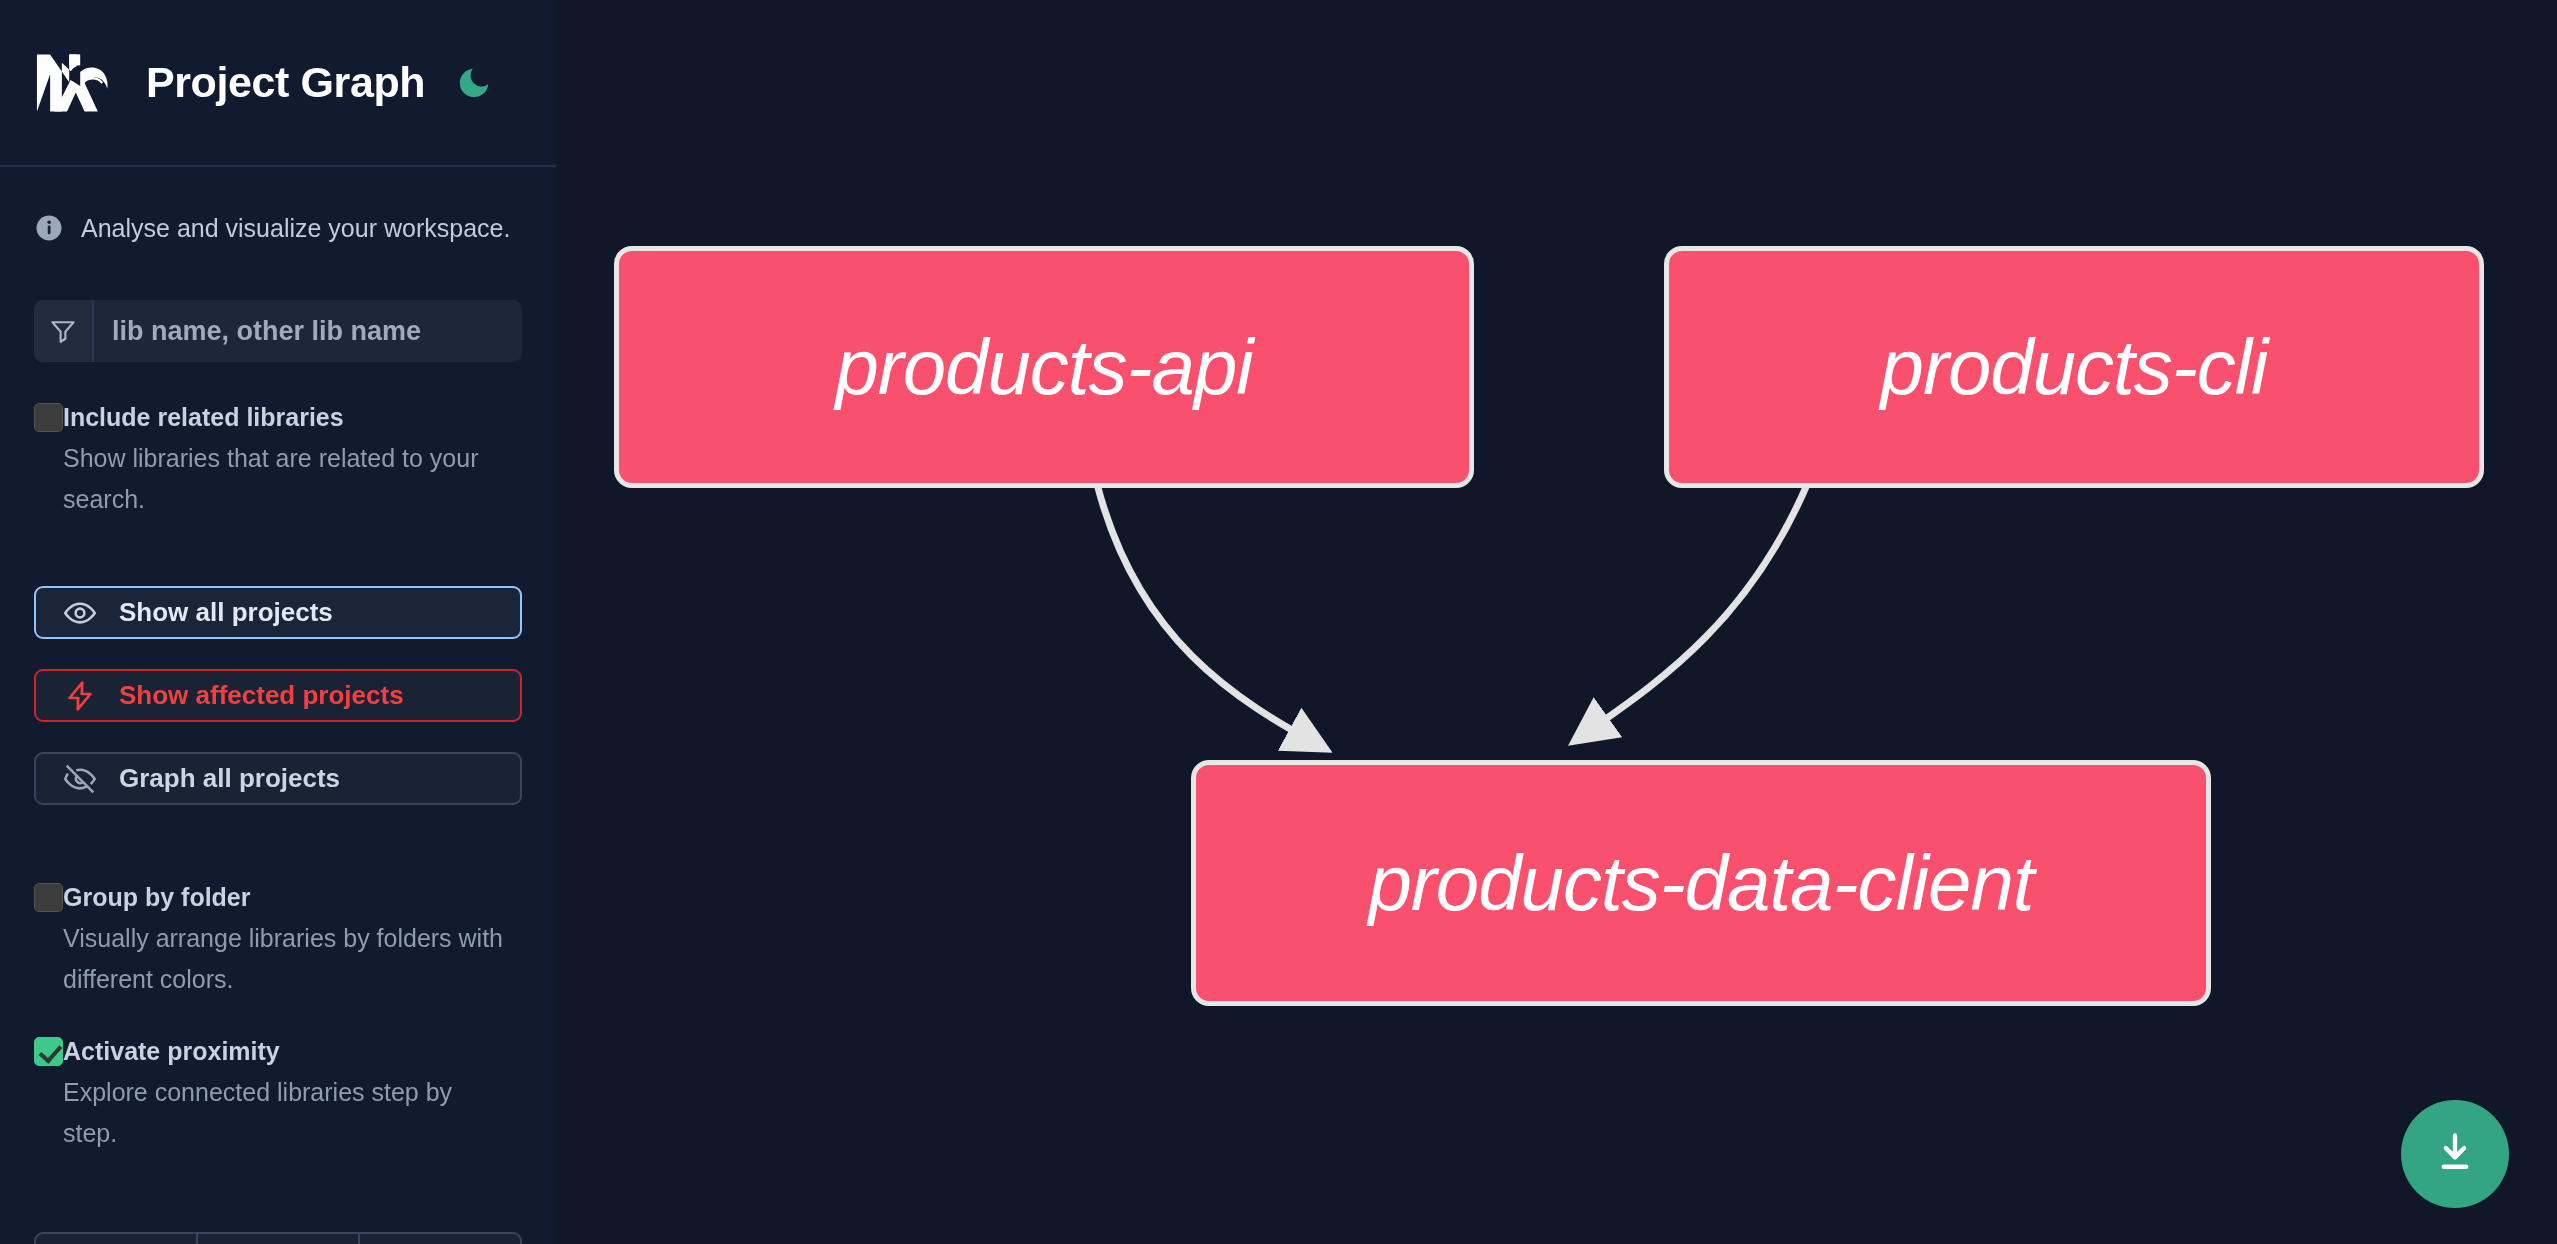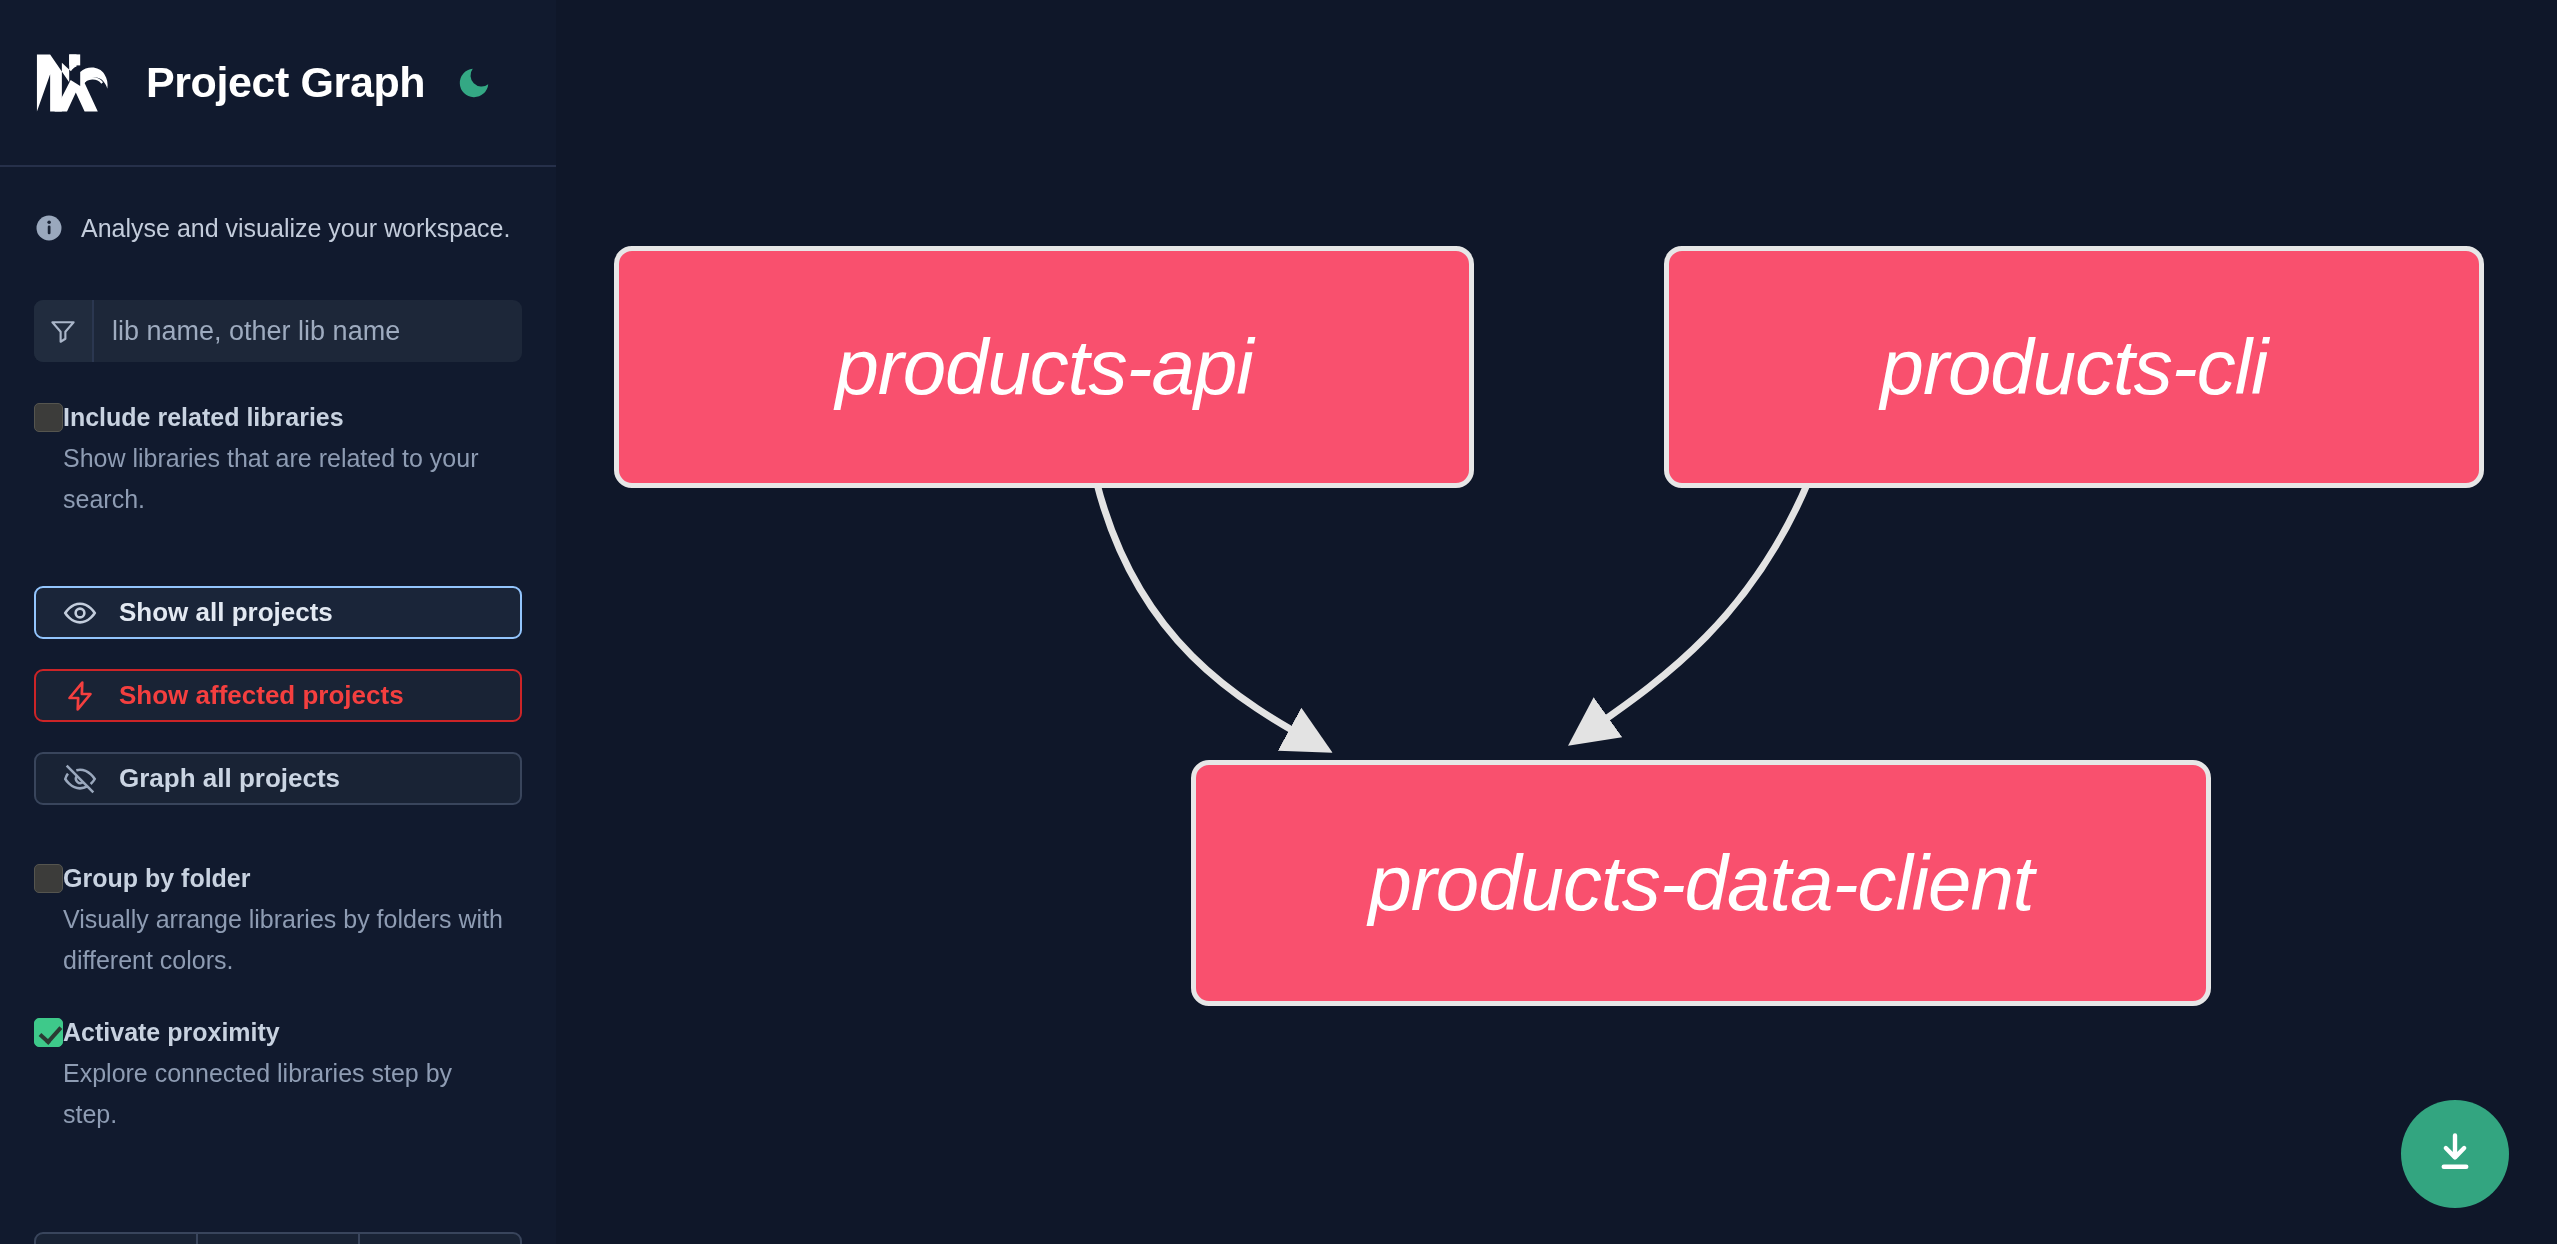--- a/index.html
+++ b/index.html
@@ -111,20 +111,21 @@
 
   .filter-input {
     flex: 1 1 auto;
     background: transparent;
     border: none;
     outline: none;
     font-family: "Liberation Sans", sans-serif;
     font-size: 27px;
     color: #0ea5e9;
     padding: 0 18px;
+    font-weight: bold;
   }
   .filter-input::placeholder { color: #9eabbf; }
 
   
   .check-row {
     display: flex;
     gap: 0;
     margin-top: 34px;
   }
   .check-row.tight { margin-top: 30px; }
@@ -359,21 +360,21 @@
         <span class="btn-ico">
           <svg viewBox="0 0 24 24" width="34" height="34" aria-hidden="true">
             <path fill="none" stroke="#9aa8bd" stroke-width="1.8" d="M3.5 8.2C2.3 9.6 1.6 12 1.6 12s3.8 6.6 10.4 6.6c2 0 3.7-.6 5.1-1.4M9.4 5.8c.8-.2 1.7-.4 2.6-.4 6.6 0 10.4 6.6 10.4 6.6s-1 1.8-2.9 3.5"></path>
             <path fill="none" stroke="#9aa8bd" stroke-width="1.8" d="M9.8 9.9a3.1 3.1 0 004.4 4.3"></path>
             <line x1="2.6" y1="2.6" x2="21.4" y2="21.4" stroke="#9aa8bd" stroke-width="1.8"></line>
           </svg>
         </span>
         <span class="btn-label">Graph all projects</span>
       </div>
 
-      <div class="check-row" style="margin-top:52px">
+      <div class="check-row" style="margin-top:71px">
         <span class="cbox"></span>
         <span class="check-texts">
           <span class="check-label">Group by folder</span>
           <span class="check-desc">Visually arrange libraries by folders with different colors.</span>
         </span>
       </div>
 
       <div class="check-row tight">
         <span class="cbox checked"></span>
         <span class="check-texts">

